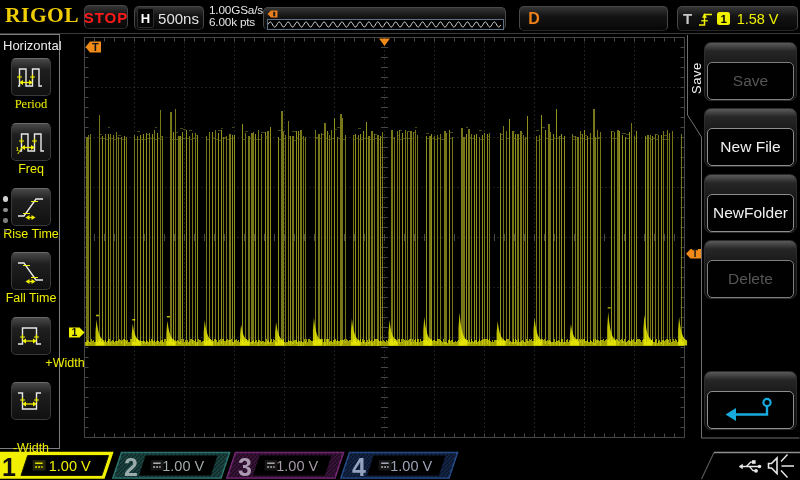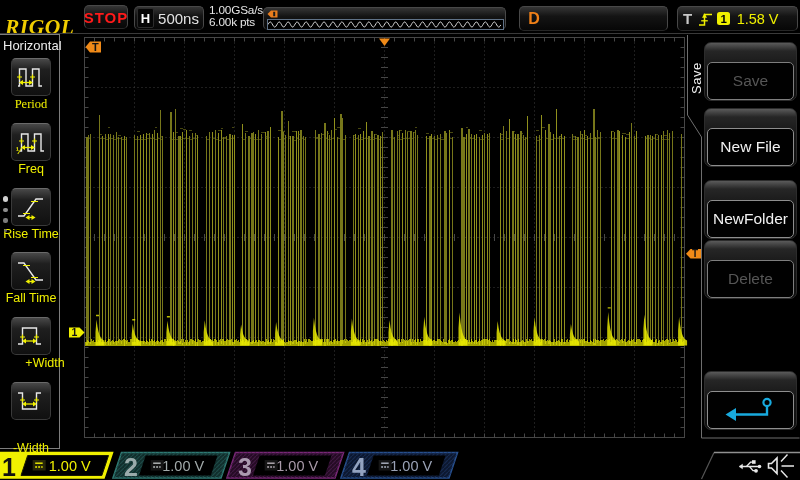--- a/index.html
+++ b/index.html
@@ -1,21 +1,21 @@
 <!DOCTYPE html>
 <html><head>
 <meta charset="utf-8">
 <style>
   html,body{margin:0;padding:0;background:#000;}
   body{width:800px;height:480px;position:relative;overflow:hidden;
        font-family:"Liberation Sans",sans-serif;-webkit-font-smoothing:antialiased;}
   .abs{position:absolute;}
   
-  #logo{left:5px;top:12px;font-family:"Liberation Serif",serif;font-weight:bold;
-        font-size:21.5px;color:#f0cd00;letter-spacing:0.5px;line-height:30px;font-style:italic;}
+  #logo{left:5px;top:0;font-family:"Liberation Serif",serif;font-weight:bold;
+        font-size:21.5px;color:#f0cd00;letter-spacing:0.5px;line-height:30px;}
   .tbox{background:linear-gradient(180deg,#353535 0%,#141414 40%,#070707 100%);
         border:1px solid #484848;border-bottom-color:#262626;border-radius:5px;
         box-sizing:border-box;display:flex;align-items:center;}
   #stop-btn{left:84px;top:5px;width:44px;height:24px;justify-content:center;
         color:#ff1a1a;font-weight:bold;font-size:15px;letter-spacing:1px;cursor:pointer;}
   #h-box{left:134px;top:6px;width:70px;height:24px;}
   #h-box .tile{margin-left:2px;width:15px;height:18px;background:#060606;border:1px solid #2c2c2c;
         border-radius:2px;color:#fff;font-weight:bold;font-size:13px;display:flex;
         align-items:center;justify-content:center;}
   #h-val{flex:1;text-align:center;color:#e2e2e2;font-size:15px;}
@@ -158,21 +158,21 @@
         <g>
           <path d="M2,22 H6.5 V6 H20.5 V22 H25" fill="none" stroke="#e8e8e8" stroke-width="1.4"></path>
           <path d="M4,15 H9 M6.5,12.5 V17.5" stroke="#f0f000" stroke-width="1.1"></path>
           <path d="M18,15 H23 M20.5,12.5 V17.5" stroke="#f0f000" stroke-width="1.1"></path>
           <path d="M8.5,19 H18.5" stroke="#f0f000" stroke-width="1.3"></path>
           <path d="M6,19 l4,-2.6 v5.2 Z" fill="#f0f000"></path>
           <path d="M21,19 l-4,-2.6 v5.2 Z" fill="#f0f000"></path>
         </g>
       </svg>
     </div>
-    <div class="mitem-lab" style="top:356px;left:15px;">+Width</div>
+    <div class="mitem-lab" style="top:356px;left:0;padding-left:35px;">+Width</div>
     <div class="mitem-box" style="top:382px;">
       <svg width="30" height="28" viewBox="0 0 30 28">
         <g>
           <path d="M2,6 H6.5 V22 H20.5 V6 H25" fill="none" stroke="#e8e8e8" stroke-width="1.4"></path>
           <path d="M4,13 H9 M6.5,10.5 V15.5" stroke="#f0f000" stroke-width="1.1"></path>
           <path d="M18,13 H23 M20.5,10.5 V15.5" stroke="#f0f000" stroke-width="1.1"></path>
           <path d="M8.5,17 H18.5" stroke="#f0f000" stroke-width="1.3"></path>
           <path d="M6,17 l4,-2.6 v5.2 Z" fill="#f0f000"></path>
           <path d="M21,17 l-4,-2.6 v5.2 Z" fill="#f0f000"></path>
         </g>
@@ -226,21 +226,21 @@
   <polyline points="1.5,1 1.5,81 15.5,103 15.5,404 113.5,404" fill="none" stroke="#6e6e6e" stroke-width="1"></polyline>
 </svg>
 <div id="savetab" class="abs">Save</div>
 <div id="rmenu">
     <div class="rbtn abs" style="top:42px;">
       <div class="lab dis">Save</div>
     </div>
     <div class="rbtn abs" style="top:108px;">
       <div class="lab">New File</div>
     </div>
-    <div class="rbtn abs" style="top:180px;">
+    <div class="rbtn abs" style="top:174px;">
       <div class="lab">NewFolder</div>
     </div>
     <div class="rbtn abs" style="top:240px;">
       <div class="lab dis">Delete</div>
     </div>
     <div class="rbtn abs" style="top:371px;">
       <div class="lab">
         <svg width="60" height="26" viewBox="0 0 60 26">
           <path d="M13,17.5 H46 V8" fill="none" stroke="#18aade" stroke-width="2.4"></path>
           <path d="M15,11 V24 L4.5,17.5 Z" fill="#18aade"></path>

